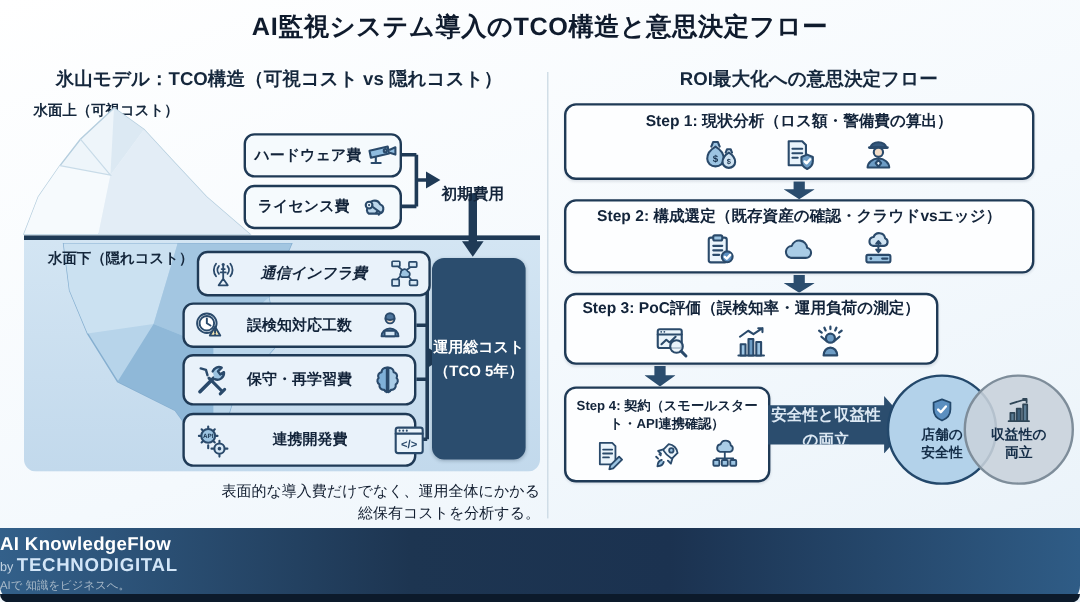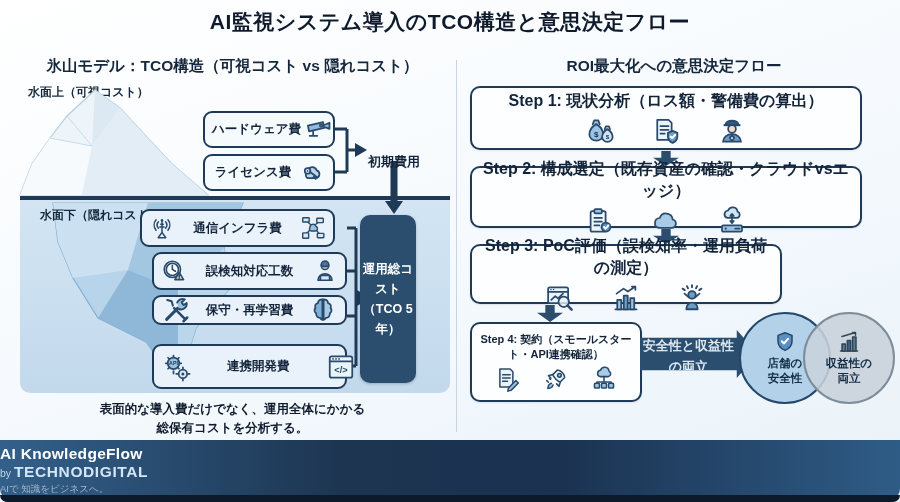--- a/index.html
+++ b/index.html
@@ -32,28 +32,28 @@
   .icon{display:inline-block;flex:0 0 auto;}
   .icon svg{width:100%;height:100%;display:block;}
   .ic26{width:26px;height:26px;} .ic28{width:28px;height:28px;} .ic30{width:30px;height:30px;} .ic24{width:24px;height:24px;}
   .initial-label{font-size:13px;font-weight:bold;color:#13243a;}
   .tco-box{
     background:var(--box_dark,#2b4d6e);border-radius:10px;color:#fff;
     display:flex;flex-direction:column;align-items:center;justify-content:center;
     font-size:12.5px;font-weight:bold;line-height:1.6;text-align:center;
     box-shadow:0 1px 3px rgba(10,30,50,.25);
   }
-  .note{font-size:12.5px;font-weight:bold;text-align:center;line-height:1.55;color:#101c2e;}
+  .note{font-size:12.5px;font-weight:normal;text-align:right;line-height:1.55;color:#101c2e;}
   
   .step{
     background:#fdfeff;border:2px solid var(--navy,#1f3a56);border-radius:10px;
     display:flex;flex-direction:column;align-items:center;justify-content:center;
     box-shadow:0 1px 2px rgba(20,40,70,.10);padding:4px 6px;
   }
-  .step .step-title{font-size:16px;font-weight:bold;text-align:center;color:#13243a;line-height:1.35;}
+  .step .step-title{font-size:13px;font-weight:bold;text-align:center;color:#13243a;line-height:1.35;}
   .step .icons-row{display:flex;justify-content:center;align-items:center;gap:36px;margin-top:5px;}
   .step.small .step-title{font-size:11px;}
   .step.small .icons-row{gap:22px;margin-top:4px;}
   .down-arrow{background:var(--box_dark,#2b4d6e);clip-path:polygon(32% 0,68% 0,68% 45%,100% 45%,50% 100%,0 45%,32% 45%);}
   .outcome-arrow{
     background:var(--box_dark,#2b4d6e);
     clip-path:polygon(0 16%,82% 16%,82% 0,100% 50%,82% 100%,82% 84%,0 84%);
   }
   .outcome-arrow .txt{
     position:absolute;left:0;top:0;width:82%;height:100%;
@@ -141,21 +141,21 @@
             <path d="M7.5 11.5 a4.5 4.5 0 0 1 8.6-1.8 a3.4 3.4 0 0 1-.9 6.6 l-7.2 0 a3.2 3.2 0 0 1-.5-4.8" fill="#bcd7ec"></path>
             <circle cx="8.2" cy="10.2" r="2.4" fill="#eaf4fb"></circle>
             <circle cx="8.2" cy="10.2" r="0.8" fill="#2a4a6b" stroke="none"></circle>
             <path d="M10.4 11.2 l6.2 4.6 m-2.2-1.6 l-1.2 1.7 m3-0.4 l-1.1 1.6" fill="none"></path>
           </g>
         </svg>
       </span>
   </div>
   <div class="abs initial-label" style="left:368px;top:153px;">初期費用</div>
 
-  <div class="abs hbox" style="left:140px;top:209px;width:195px;height:38px;">
+  <div class="abs hbox" style="left:164px;top:209px;width:195px;height:38px;font-style:italic;">
     <span class="icon ic26">
         <svg viewBox="0 0 24 24">
           <g stroke="#2a4a6b" stroke-linejoin="round" stroke-linecap="round" stroke-width="1.4" fill="none">
             <circle cx="12" cy="5" r="1.2" fill="#2a4a6b" stroke="none"></circle>
             <path d="M12 6 L12 16 M12 16 L8.5 21 M12 16 L15.5 21 M10 11 h4 M10.8 8.5 h2.4 M9.3 21 h5.4"></path>
             <path d="M8.7 6.2 a4.6 4.6 0 0 0 0 6 M6.5 4.4 a7.6 7.6 0 0 0 0 9.6 M15.3 6.2 a4.6 4.6 0 0 1 0 6 M17.5 4.4 a7.6 7.6 0 0 1 0 9.6"></path>
           </g>
         </svg>
       </span>
     <span class="lbl">通信インフラ費</span>
@@ -189,21 +189,21 @@
         <svg viewBox="0 0 24 24">
           <g stroke="#2a4a6b" stroke-linejoin="round" stroke-linecap="round" stroke-width="1.5">
             <circle cx="12" cy="7.2" r="3.4" fill="#f3ddc8"></circle>
             <path d="M8.6 6.2 a3.4 3.4 0 0 1 6.8 0 l0 1 a8 8 0 0 1-6.8 0 z" fill="#4d759c"></path>
             <path d="M5.5 20.5 a6.5 6 0 0 1 13 0 z" fill="#6d9cc4"></path>
             <rect x="7.8" y="16.2" width="8.4" height="4.3" rx="0.8" fill="#d7e8f5"></rect>
           </g>
         </svg>
       </span>
   </div>
-  <div class="abs hbox" style="left:152px;top:295px;width:195px;height:30px;">
+  <div class="abs hbox" style="left:152px;top:295px;width:195px;height:43px;">
     <span class="icon ic30">
         <svg viewBox="0 0 24 24">
           <g stroke="#2a4a6b" stroke-linejoin="round" stroke-linecap="round" stroke-width="1.6">
             <path d="M4.5 19.5 L13.5 10.5" stroke-width="2.4"></path>
             <path d="M13 6 a4.5 4.5 0 0 1 6-2.5 L16.5 6 l1.5 2 2.5-1.5 a4.5 4.5 0 0 1-6.2 4.7" fill="#9cc4e2"></path>
             <path d="M19.5 19.5 L10.5 10.5 M18 21 l3-3" stroke-width="2" fill="none"></path>
             <path d="M5 4 l3.5 1 1 3.5" fill="none"></path>
           </g>
         </svg>
       </span>
@@ -239,21 +239,21 @@
             <path d="M3 7.5 h18" fill="none"></path>
             <circle cx="5.6" cy="5.5" r="0.7" fill="#2a4a6b" stroke="none"></circle>
             <circle cx="8" cy="5.5" r="0.7" fill="#2a4a6b" stroke="none"></circle>
             <circle cx="10.4" cy="5.5" r="0.7" fill="#2a4a6b" stroke="none"></circle>
             <text x="12" y="16.8" font-size="7.5" font-weight="bold" text-anchor="middle" fill="#2a4a6b" stroke="none">&lt;/&gt;</text>
           </g>
         </svg>
       </span>
   </div>
 
-  <div class="abs tco-box" style="left:360px;top:215px;width:56px;height:168px;">
+  <div class="abs tco-box" style="left:360px;top:215px;width:78px;height:168px;">
     <div>運用総コスト</div>
     <div>（TCO 5年）</div>
   </div>
 
   <div class="abs note" style="left:15px;top:400px;width:435px;">
     <div>表面的な導入費だけでなく、運用全体にかかる</div>
     <div>総保有コストを分析する。</div>
   </div>
 
   <div class="abs divider-v" style="left:456px;top:60px;height:372px;"></div>

